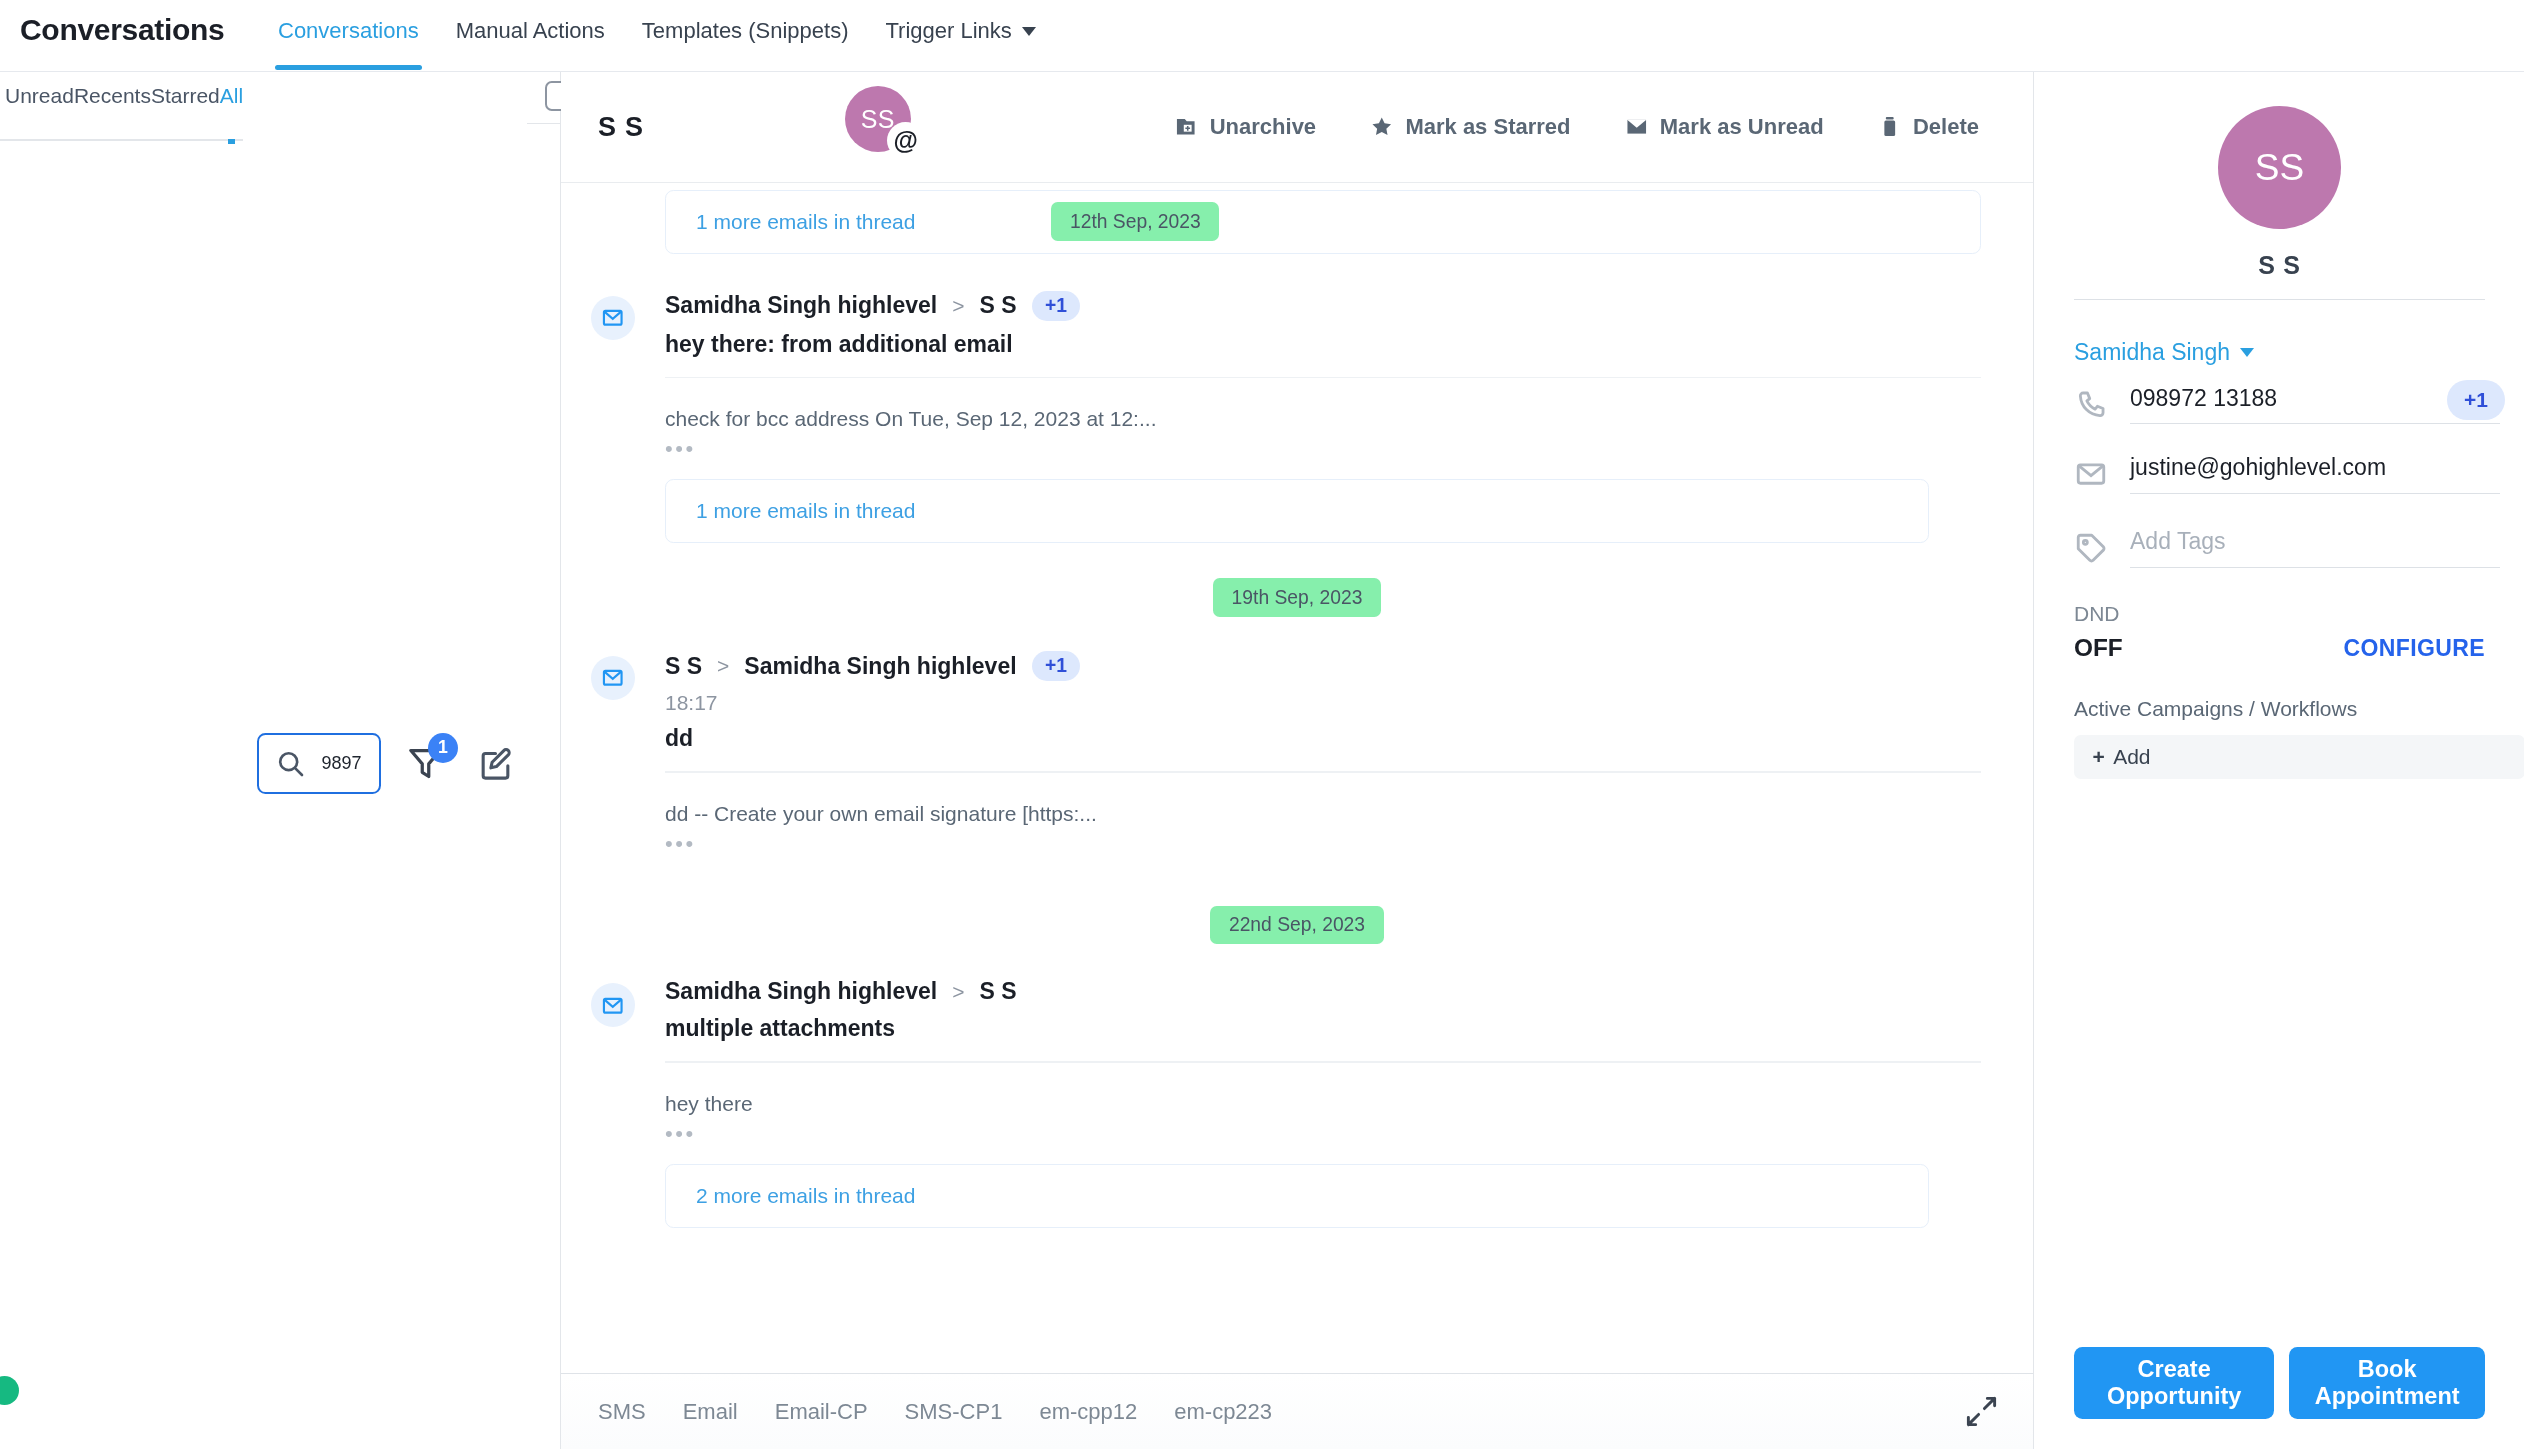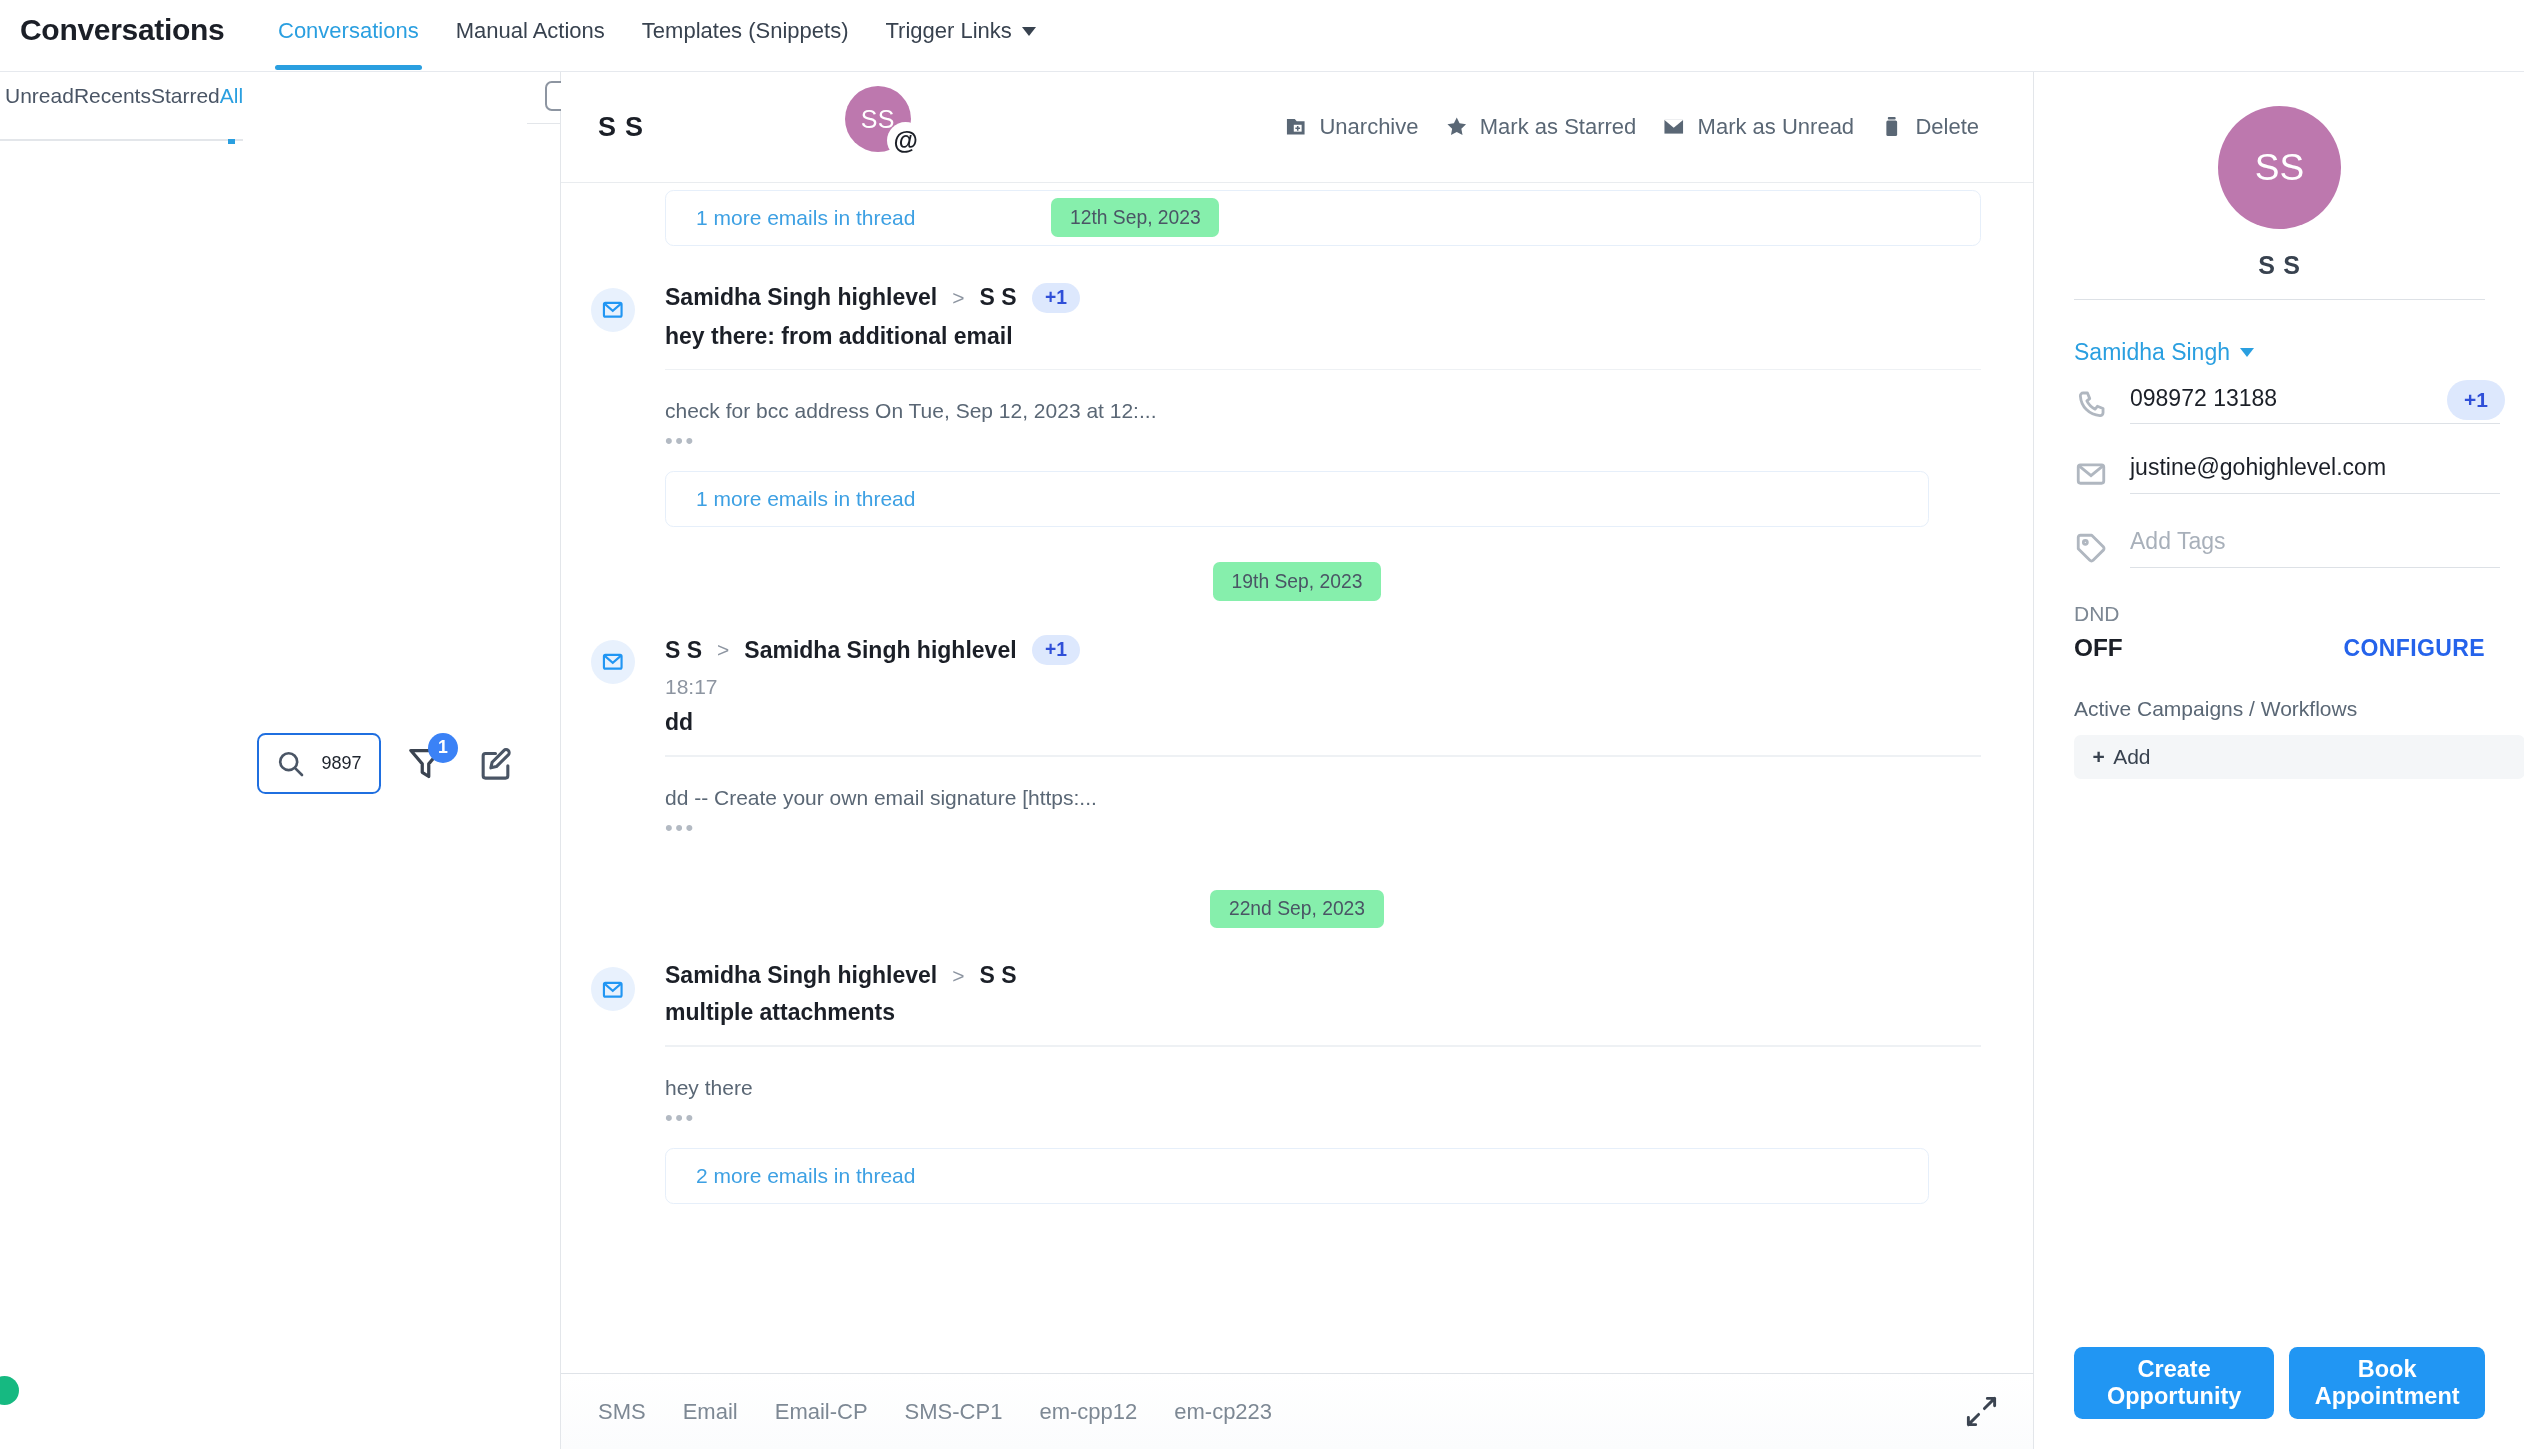--- a/index.html
+++ b/index.html
@@ -115,28 +115,28 @@
   .conv-date { margin-left:auto; font-size: 21px; color:#4a5565; }
 
   
   .center { flex: 1 1 auto; display:flex; flex-direction:column; min-width:0; background:#fff;
             border-right: 1.7px solid #e3e6ea; }
   .thread-head {
     height: 111px; flex:0 0 111px; display:flex; align-items:center;
     padding: 0 54px 0 37px; border-bottom: 1.7px solid #e9ecef;
   }
   .thread-title { font-size: 27px; font-weight:700; color:#1b1f27; letter-spacing:0.8px; }
-  .head-actions { margin-left:auto; display:flex; align-items:center; gap: 26px; }
+  .head-actions { margin-left:auto; display:flex; align-items:center; gap: 54px; font-weight: bold; }
   .head-action { display:flex; align-items:center; gap:11.8px; font-size:22px; color:#5a6775; cursor:pointer; white-space:nowrap;}
 
   .thread-scroll { flex:1 1 auto; overflow:hidden; position:relative; padding: 0 0 0 0; }
 
   .more-box {
     margin: 0 52px 0 0; border:1.7px solid #e6effa; border-radius: 8.4px;
-    height: 56px; display:flex; align-items:center; padding: 0 30px;
+    height: 64px; display:flex; align-items:center; padding: 0 30px;
   }
   .more-link { font-size: 21px; color:#3da0e3; cursor:pointer; }
   .datechip {
     background:#86efac; border-radius:6.7px; padding: 8.4px 18.5px;
     font-size:19.3px; color:#4a5565; display:inline-block;
   }
   .datechip-center { text-align:center; margin: 29px 0 34px 0; }
 
   .msg { display:flex; padding: 0 52px 0 30px; }
   .msg-ico {

